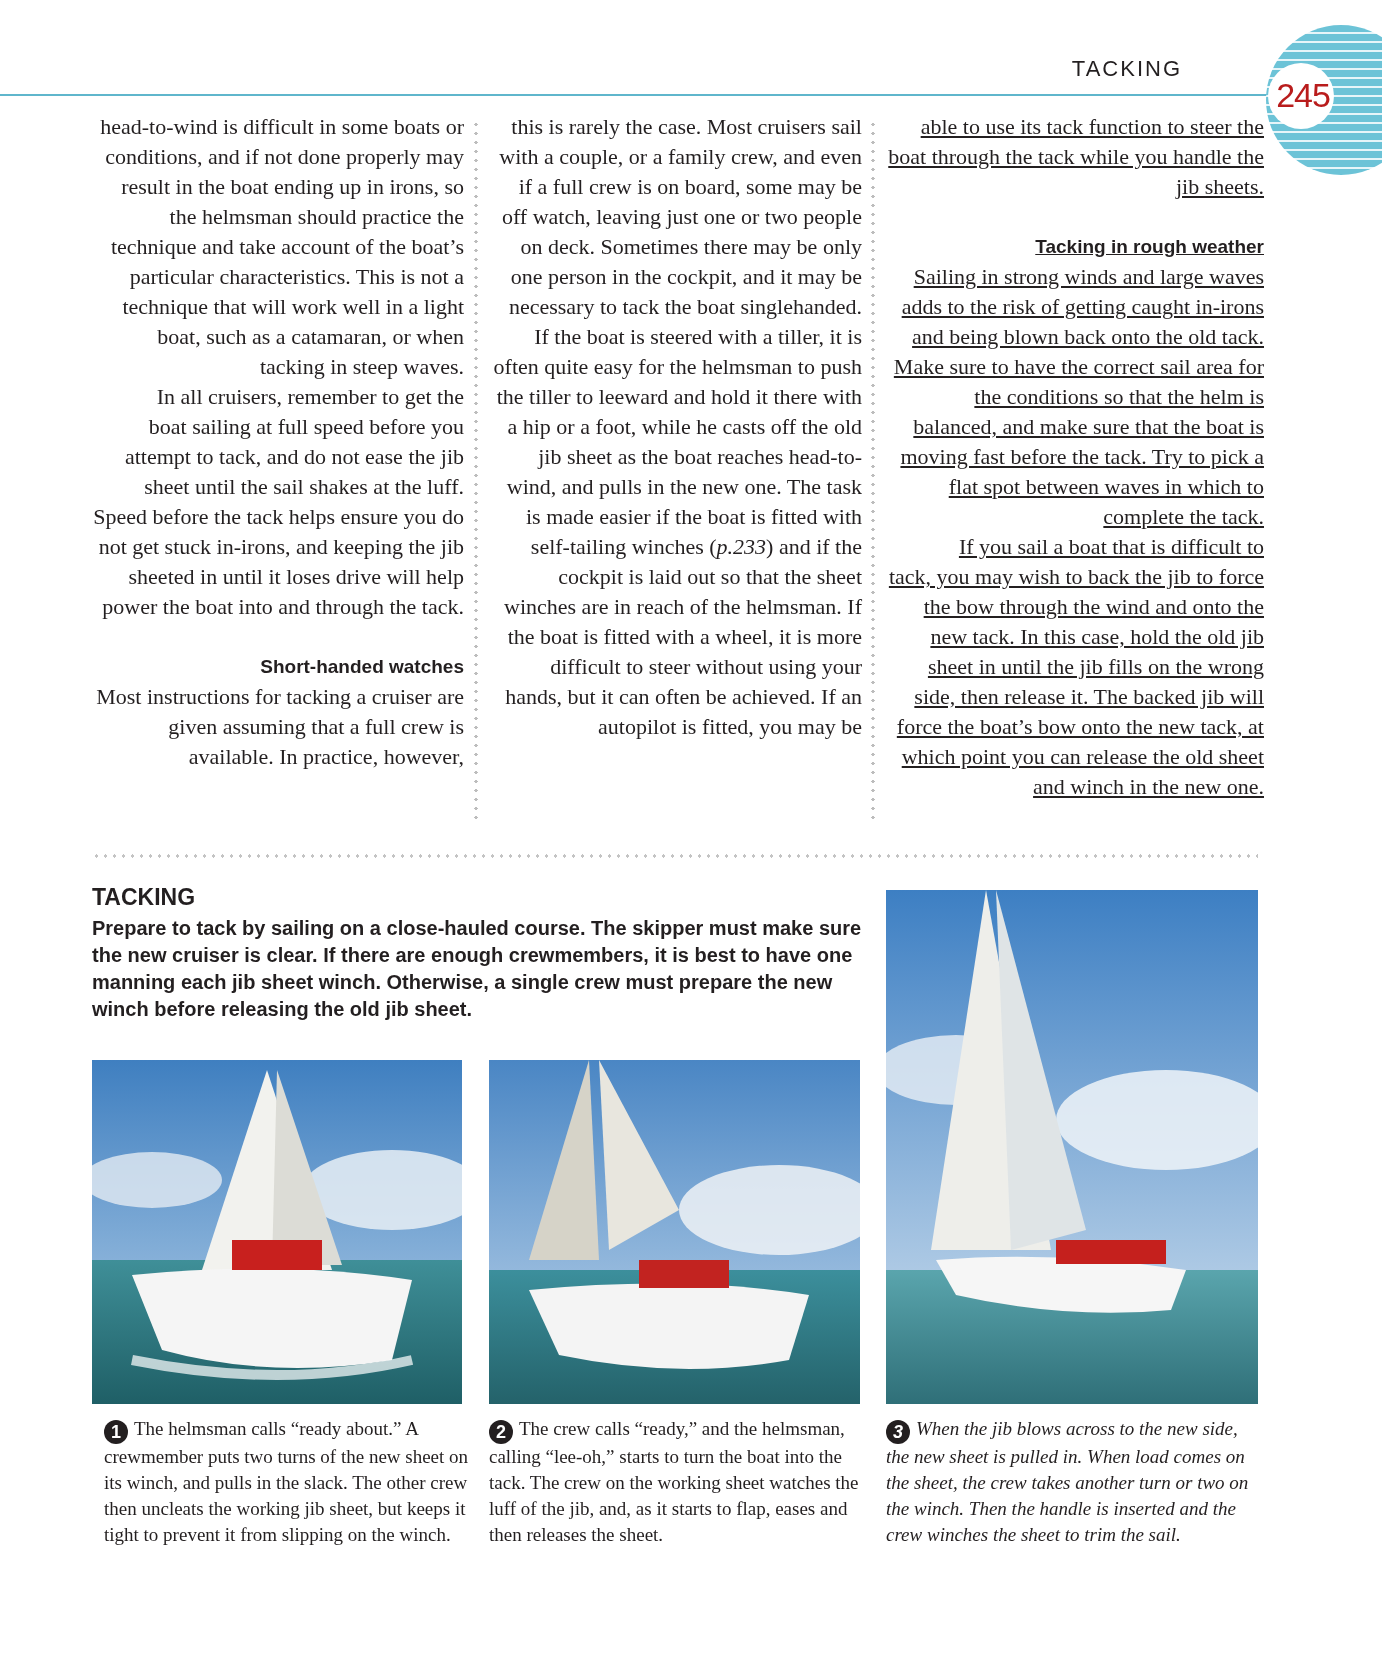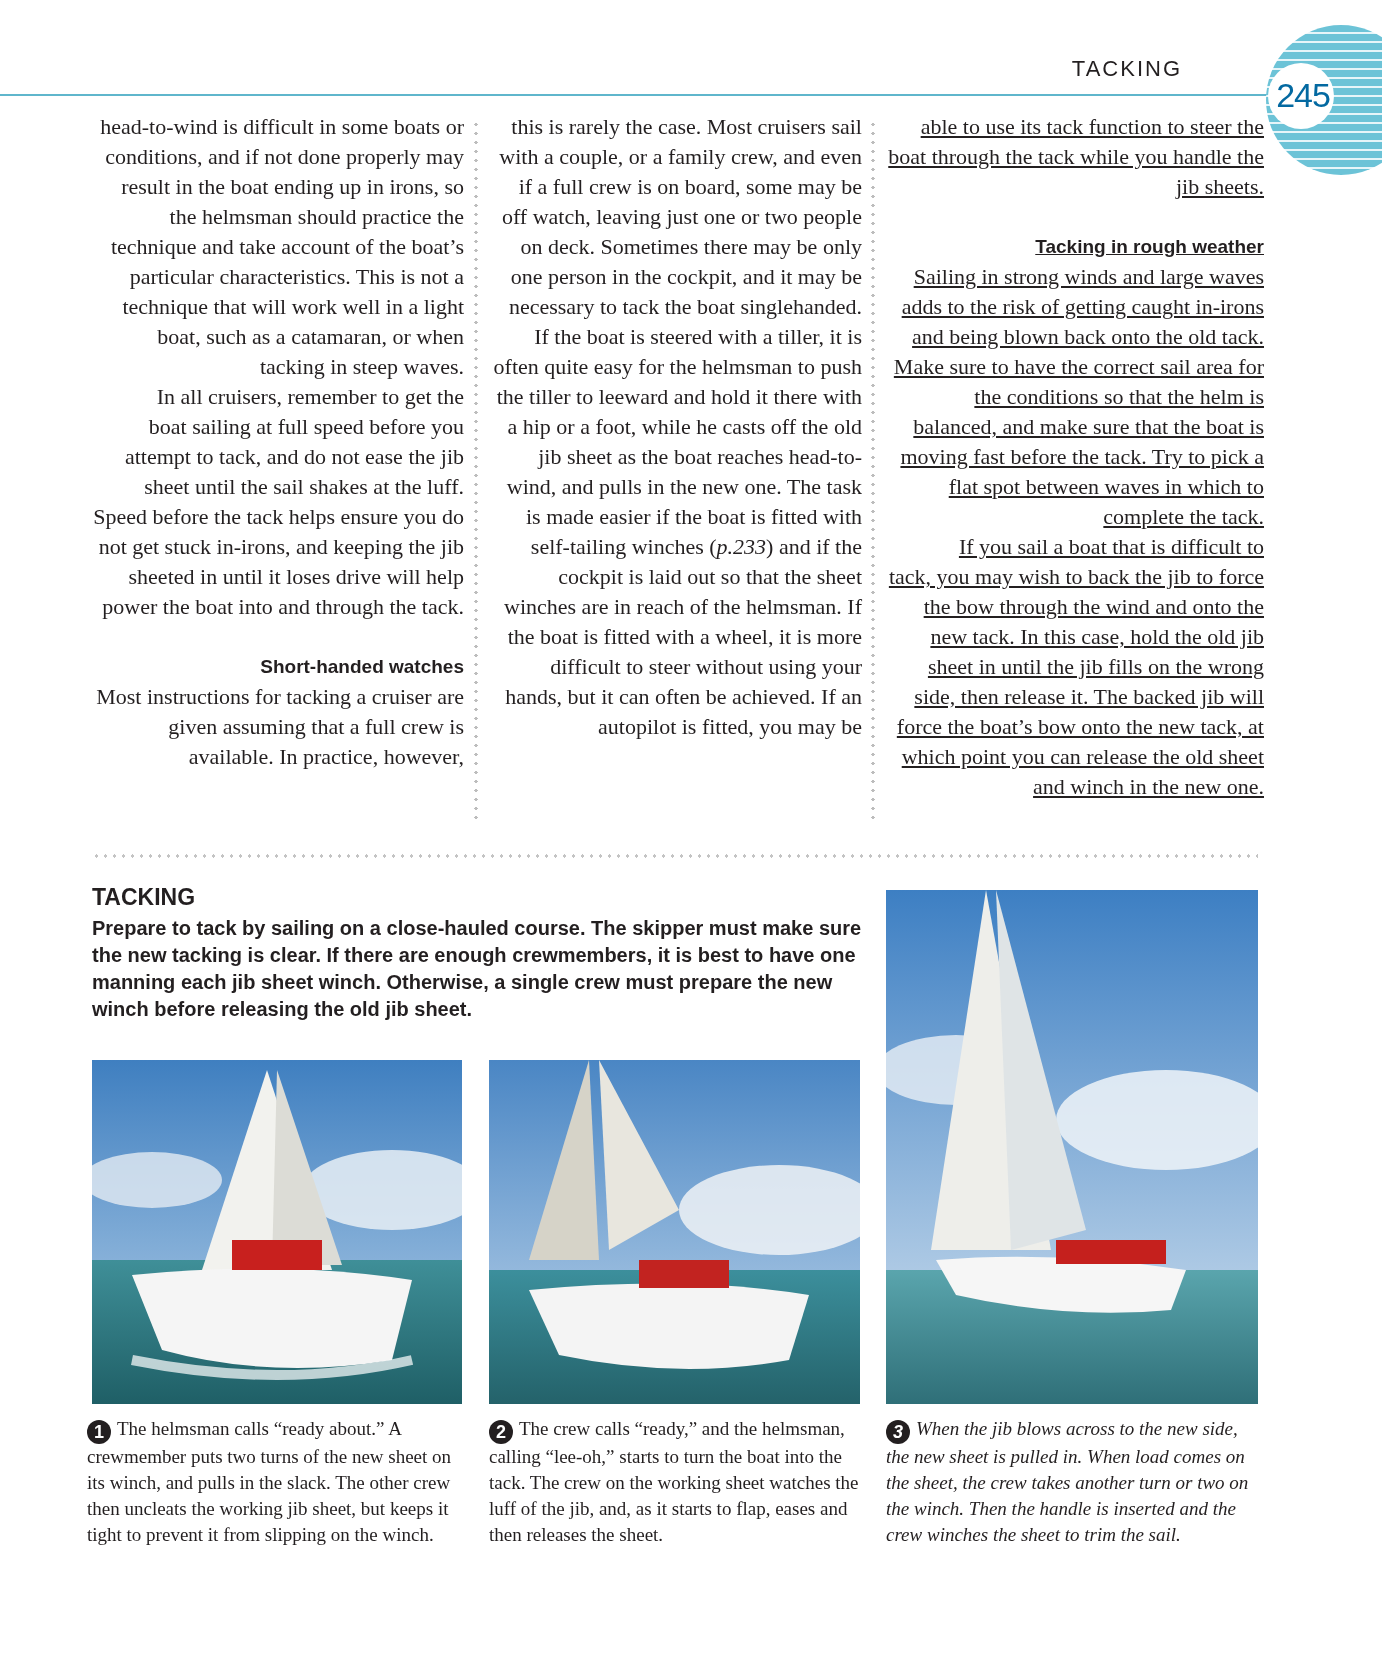--- a/index.html
+++ b/index.html
@@ -6,21 +6,21 @@
   body { width: 1382px; height: 1666px; position: relative; overflow: hidden; color: #231f20; }
   .serif { font-family: "Liberation Serif", "DejaVu Serif", serif; }
   .sans { font-family: "Liberation Sans", "DejaVu Sans", sans-serif; }
 
   
   .header-rule { position: absolute; left: 0; top: 94px; width: 1290px; height: 2px; background: #5fb6cc; }
   .running-head { position: absolute; right: 200px; top: 56px; font-size: 22px; letter-spacing: 2px; color: #231f20; }
   .folio-disc { position: absolute; left: 1266px; top: 25px; width: 150px; height: 150px; border-radius: 50%;
     background: repeating-linear-gradient(to bottom, #6cc3d7 0px, #6cc3d7 7px, #e6f5f9 7px, #e6f5f9 9px); overflow: hidden; }
   .folio-circle { position: absolute; left: 1268px; top: 63px; width: 66px; height: 66px; border-radius: 50%; background: #fff; }
-  .folio-num { position: absolute; left: 1270px; top: 76px; width: 66px; text-align: center; font-size: 34px; color: #0369a1; font-weight: 300; letter-spacing: -1px; }
+  .folio-num { position: absolute; left: 1270px; top: 76px; width: 66px; text-align: center; font-size: 34px; color: #b91c1c; font-weight: 300; letter-spacing: -1px; }
 
   
   .col { position: absolute; top: 112px; font-size: 22px; line-height: 30px; text-align: right; }
   .col p { margin: 0; }
   .col .indent { text-indent: 34px; }
   .col1 { left: 92px; width: 372px; }
   .col2 { left: 490px; width: 372px; }
   .col3 { left: 886px; width: 378px; text-decoration: underline; }
   .subhead { font-family: "Liberation Sans", "DejaVu Sans", sans-serif; font-weight: bold; font-size: 19px; line-height: 30px; margin: 0; }
   .gap { height: 30px; }
@@ -33,21 +33,21 @@
   .feature-title { position: absolute; left: 92px; top: 884px; font-size: 23px; font-weight: bold; }
   .feature-intro { position: absolute; left: 92px; top: 915px; width: 780px; font-size: 20px; line-height: 27px; font-weight: bold; }
 
   .photo { position: absolute; overflow: hidden; }
   .photo1 { left: 92px; top: 1060px; width: 370px; height: 344px; }
   .photo2 { left: 489px; top: 1060px; width: 371px; height: 344px; }
   .photo3 { left: 886px; top: 890px; width: 372px; height: 514px; }
   .photo svg { display: block; width: 100%; height: 100%; }
 
   .caption { position: absolute; top: 1416px; font-size: 19px; line-height: 26px; }
-  .cap1 { left: 87px; width: 370px; }
+  .cap1 { left: 104px; width: 370px; }
   .cap2 { left: 489px; width: 371px; }
   .cap3 { left: 886px; width: 372px; font-style: italic; }
   .step-badge { display: inline-block; width: 24px; height: 24px; border-radius: 50%; background: #231f20; color: #fff;
     font-family: "Liberation Sans", "DejaVu Sans", sans-serif; font-weight: bold; font-size: 18px; line-height: 24px; text-align: center; vertical-align: -3px; margin-right: 6px; }
   em { font-style: italic; }
 </style>
 </head>
 <body>
 
 <div class="header-rule"></div>
@@ -75,21 +75,21 @@
   <p>able to use its tack function to steer the boat through the tack while you handle the jib sheets.</p>
   <div class="gap"></div>
   <h3 class="subhead">Tacking in rough weather</h3>
   <p>Sailing in strong winds and large waves adds to the risk of getting caught in-irons and being blown back onto the old tack. Make sure to have the correct sail area for the conditions so that the helm is balanced, and make sure that the boat is moving fast before the tack. Try to pick a flat spot between waves in which to complete the tack.</p>
   <p class="indent">If you sail a boat that is difficult to tack, you may wish to back the jib to force the bow through the wind and onto the new tack. In this case, hold the old jib sheet in until the jib fills on the wrong side, then release it. The backed jib will force the boat’s bow onto the new tack, at which point you can release the old sheet and winch in the new one.</p>
 </div>
 
 <div class="hdots"></div>
 
 <div class="feature-title sans">TACKING</div>
-<div class="feature-intro sans">Prepare to tack by sailing on a close-hauled course. The skipper must make sure the new tacking is clear. If there are enough crewmembers, it is best to have one manning each jib sheet winch. Otherwise, a single crew must prepare the new winch before releasing the old jib sheet.</div>
+<div class="feature-intro sans">Prepare to tack by sailing on a close-hauled course. The skipper must make sure the new cruiser is clear. If there are enough crewmembers, it is best to have one manning each jib sheet winch. Otherwise, a single crew must prepare the new winch before releasing the old jib sheet.</div>
 
 <div class="photo photo1" title="Sailboat heeling, crew in red at the stern, preparing to tack">
   <svg viewBox="0 0 370 344" preserveAspectRatio="none">
     <defs>
       <linearGradient id="sky1" x1="0" y1="0" x2="0" y2="1">
           <stop offset="0" stop-color="#3f7fc0"></stop>
           <stop offset="1" stop-color="#b9d3ea"></stop>
         </linearGradient>
       <linearGradient id="sea1" x1="0" y1="0" x2="0" y2="1">
           <stop offset="0" stop-color="#3f8f98"></stop>

